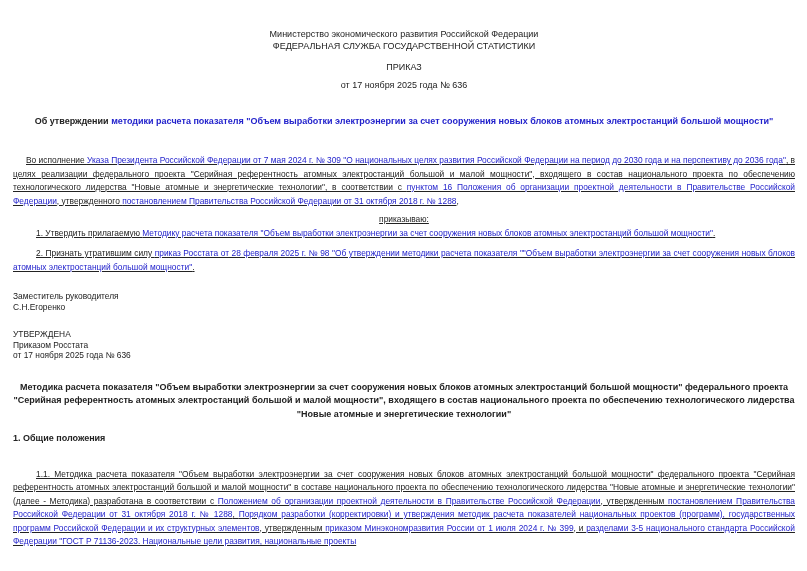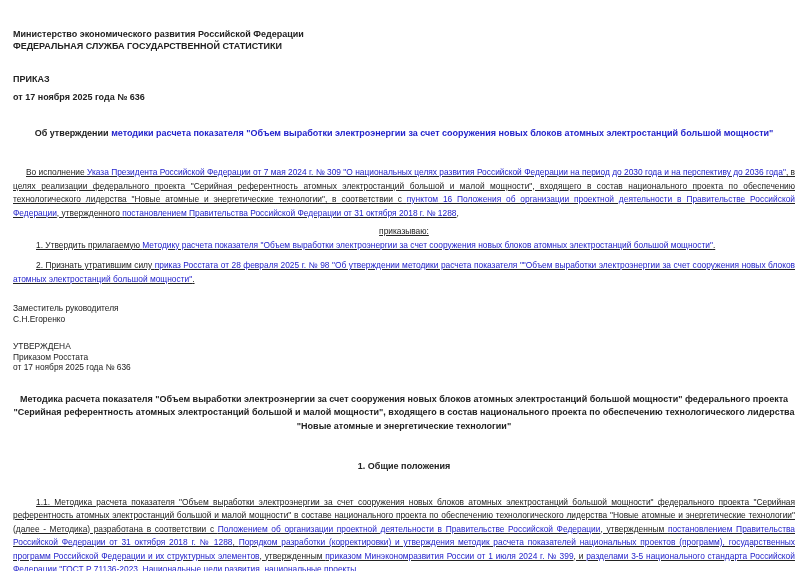--- a/index.html
+++ b/index.html
@@ -4,22 +4,22 @@
 <style>
   :root { --link:#2323cc; --text:#222222; --bg:#ffffff; }
   * { margin:0; padding:0; box-sizing:border-box; }
   html,body { background:var(--bg); }
   body {
     width:807px; height:571px; overflow:hidden;
     font-family:"Liberation Sans", sans-serif;
     color:var(--text);
   }
   .doc { padding:28px 12px 0 13px; }
-  .hdr { font-size:9px; font-weight:bold; text-align:left; line-height:12px; }
-  .doc-type { margin-top:21px; }
+  .hdr { font-size:9px; font-weight:normal; text-align:center; line-height:12px; }
+  .doc-type { margin-top:9px; }
   .doc-date { margin-top:6px; }
   .subject {
     margin-top:24px; font-size:9px; font-weight:bold;
     text-align:center; line-height:13px;
   }
   .body-text {
     font-size:8.4px; line-height:13.5px; text-align:justify;text-decoration:underline;
   }
   .preamble { margin-top:26px; text-indent:13px; }
   .resolution { margin-top:5px; text-align:center; }
@@ -27,22 +27,22 @@
   .item + .item { margin-top:7px; }
   .sig {
     margin-top:17px; margin-right:25px;
     font-size:8.4px; line-height:10.5px; 
   }
   .methodology-title {
     margin-top:20px; font-size:9px; font-weight:bold;
     line-height:13.5px; text-align:center;
   }
   .section-title {
-    margin-top:27px; font-size:9px; font-weight:bold;
-    line-height:13.5px; text-align:center;
+    margin-top:11px; font-size:9px; font-weight:bold;
+    line-height:13.5px; text-align:left;
   }
   .clause { margin-top:22px; text-indent:23px; }
   .lnk { color:var(--link); cursor:pointer; text-decoration:none; }
 </style>
 </head>
 <body>
 
 <div class="doc">
 
   <div class="hdr">

